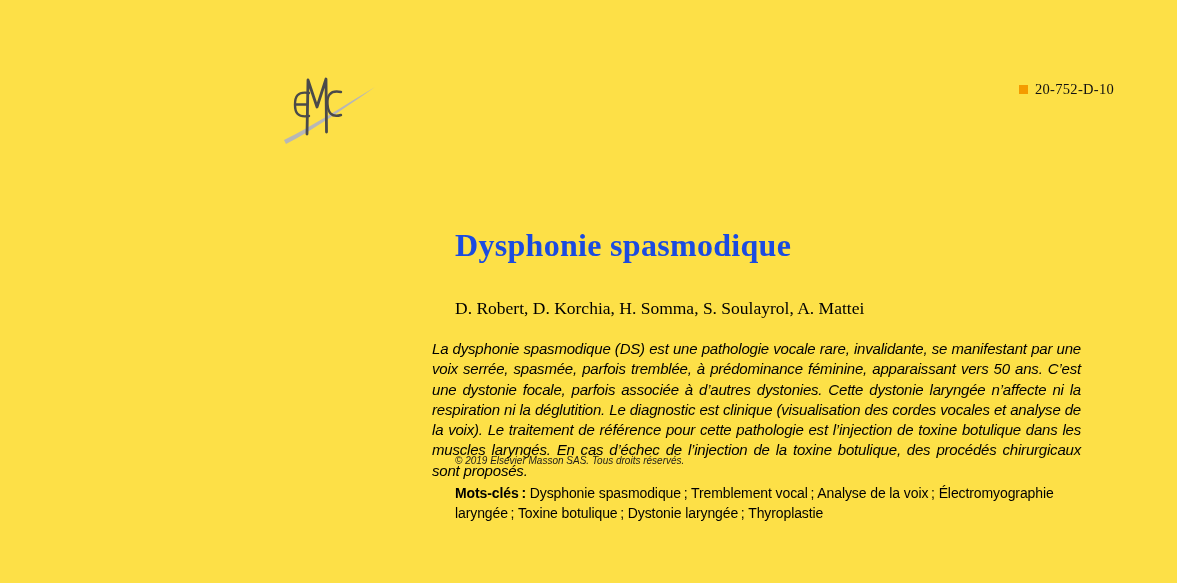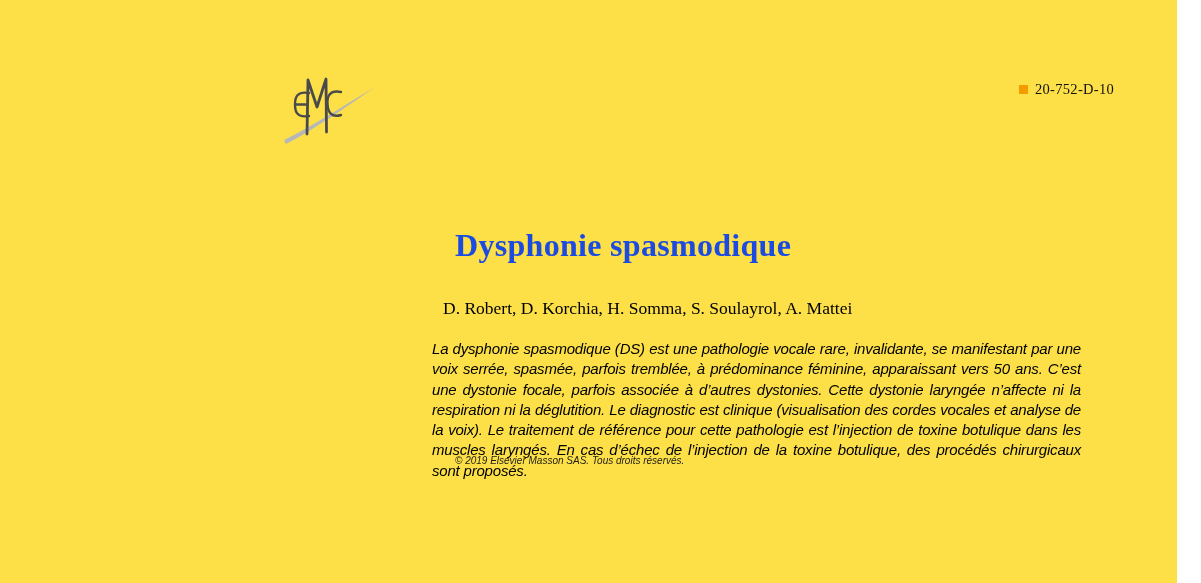--- a/index.html
+++ b/index.html
@@ -52,21 +52,21 @@
     width: 649px;
     font-family: Liberation Serif, serif;
     font-weight: bold;
     font-size: 32px;
     line-height: 32px;
     letter-spacing: 0.3px;
     color: #1B4BE0;
   }
   .authors {
     position: absolute;
-    left: 443px; top: 298px;
+    left: 455px; top: 298px;
     width: 649px;
     font-family: "Liberation Serif", serif;
     font-size: 17.5px;
     line-height: 20px;
     color: #000000;
   }
   .abstract {
     position: absolute;
     left: 432px; top: 339px;
     width: 649px;
@@ -124,14 +124,15 @@
   </div>
 
   <h1 class="title">Dysphonie spasmodique</h1>
 
   <div class="authors">D. Robert, D. Korchia, H. Somma, S. Soulayrol, A. Mattei</div>
 
   <p class="abstract">La dysphonie spasmodique (DS) est une pathologie vocale rare, invalidante, se manifestant par une voix serrée, spasmée, parfois tremblée, à prédominance féminine, apparaissant vers 50 ans. C’est une dystonie focale, parfois associée à d’autres dystonies. Cette dystonie laryngée n’affecte ni la respiration ni la déglutition. Le diagnostic est clinique (visualisation des cordes vocales et analyse de la voix). Le traitement de référence pour cette pathologie est l’injection de toxine botulique dans les muscles laryngés. En cas d’échec de l’injection de la toxine botulique, des procédés chirurgicaux sont proposés.</p>
 
   <div class="copyright">© 2019 Elsevier Masson SAS. Tous droits réservés.</div>
 
+  <p class="keywords"><span class="kw-label">Mots-clés :</span><span> Dysphonie spasmodique ; Tremblement vocal ; Analyse de la voix ; Électromyographie laryngée ; Toxine botulique ; Dystonie laryngée ; Thyroplastie</span></p>
 
 </div>
 
 </body></html>

